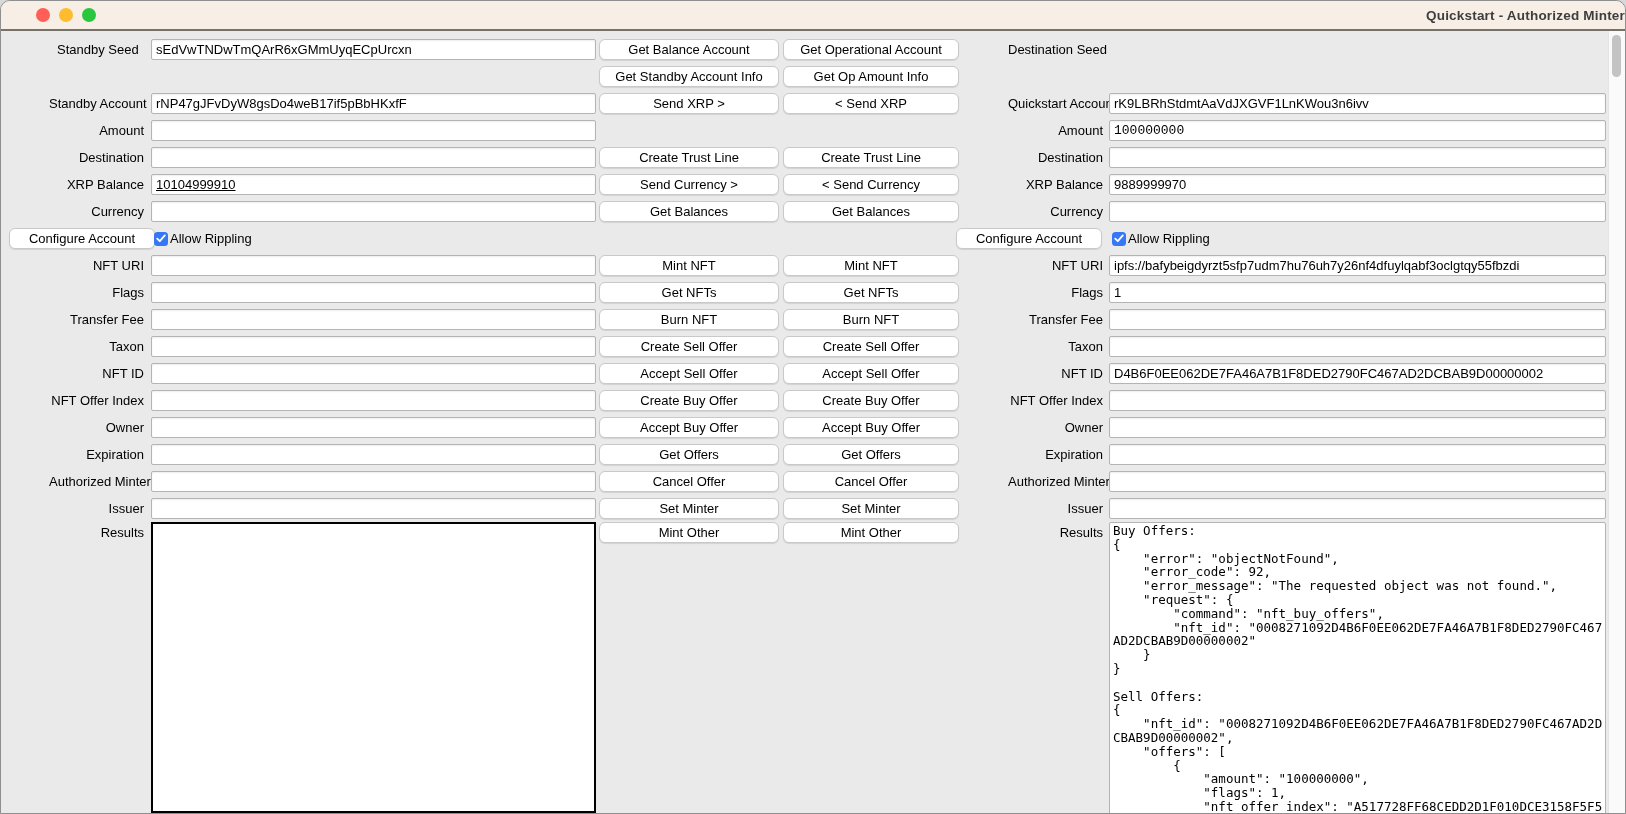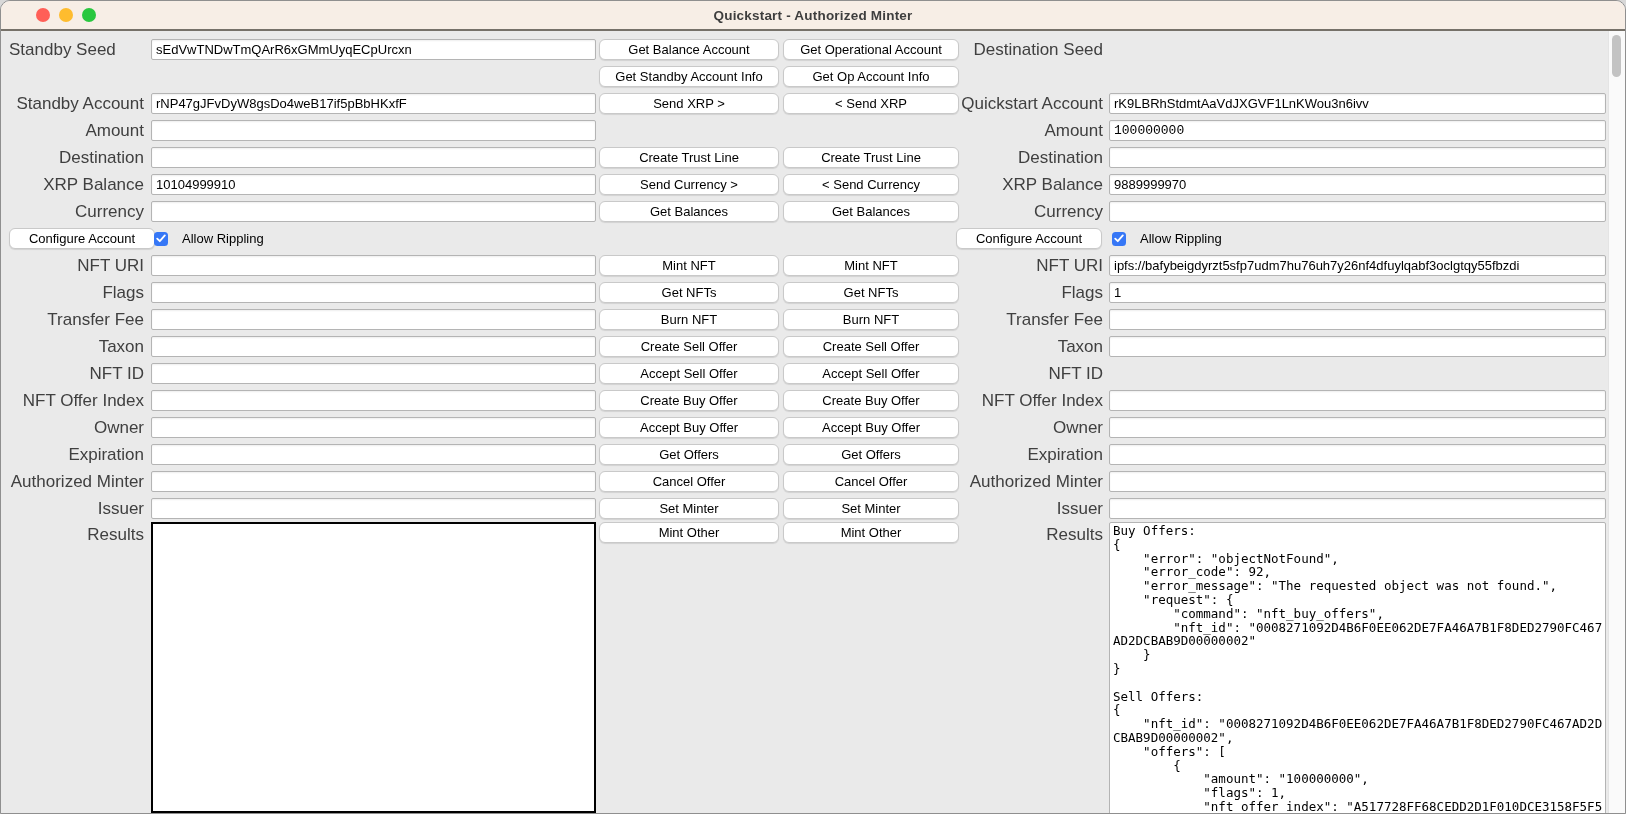--- a/index.html
+++ b/index.html
@@ -4,21 +4,21 @@
 <style>
   html,body{margin:0;padding:0;background:#d8d8d8;}
   .window{
     position:relative;width:1626px;height:814px;box-sizing:border-box;
     border:1px solid #8f8f8f;border-radius:10px 10px 0 0;overflow:hidden;
     background:#eaeaea;font-family:"Liberation Sans",sans-serif;
   }
   
   .titlebar{
     height:28px;background:#f7eee6;border-bottom:2px solid #767169;
-    display:flex;align-items:center;justify-content:center;position:relative;
+    display:flex;align-items:center;justify-content:flex-end;position:relative;
   }
   .title{font-size:13.5px;font-weight:bold;color:#3e3e3e;letter-spacing:.2px;}
   .lights{position:absolute;left:35px;top:7px;display:flex;gap:9px;}
   .light{width:14px;height:14px;border-radius:50%;}
   .light.red{background:#ff5f57;}
   .light.yellow{background:#febc2e;}
   .light.green{background:#29c73f;}
   
   .content{position:relative;height:784px;overflow:hidden;}
   .grid{
@@ -26,36 +26,36 @@
     grid-template-columns:146px 4px 445px 3px 180px 4px 176px 1px 146px 3px 497px;
     grid-auto-rows:27px;
     padding-top:5px;align-items:center;
   }
   .lab1{grid-column:1;}
   .in1{grid-column:3;}
   .btn1{grid-column:5;}
   .btn2{grid-column:7;}
   .lab2{grid-column:9;}
   .in2{grid-column:11;}
-  .flbl{font-size:17px;color:#404040;text-align:right;padding-right:3px;white-space:nowrap;display:block;}
+  .flbl{font-size:13px;color:#000000;text-align:right;padding-right:3px;white-space:nowrap;display:block;margin-left:48px;}
   .flbl.leftalign{text-align:left;padding-left:8px;}
   input.tf{
     width:100%;height:21px;box-sizing:border-box;border:1px solid #b4b4b4;border-radius:2px;
     background:#fff;font-family:"Liberation Sans",sans-serif;font-size:13px;color:#000;
     padding:0 4px;box-shadow:inset 0 1px 2px rgba(0,0,0,.07);outline:none;
   }
   button.pill{
     width:100%;height:21px;box-sizing:border-box;border:1px solid #c9c9c9;border-radius:6px;
     background:#fff;font-family:"Liberation Sans",sans-serif;font-size:13px;color:#000;
     box-shadow:0 1px 1px rgba(0,0,0,.10);cursor:default;padding:0;
   }
   
   .cfgbtn-left{width:135px;margin-left:8px;}
   .cfgbtn-right{width:137px;margin-left:5px;float:right;margin-right:4px;}
-  .chkrow{display:flex;align-items:center;gap:14px;padding-left:3px;}
+  .chkrow{display:flex;align-items:center;gap:2px;padding-left:3px;}
   .checkbox{
     width:14px;height:14px;border-radius:3.5px;background:#3677f6;
     display:flex;align-items:center;justify-content:center;flex:0 0 auto;
   }
   .checkbox svg{display:block;}
   .chklbl{font-size:13px;color:#000;}
   
   .topalign{align-self:start;}
   .flbl.topalign{padding-top:3px;}
   textarea.results{
@@ -88,21 +88,21 @@
   <div class="content">
     <div class="grid">
 
       <label class="flbl leftalign lab1" style="grid-row:1">Standby Seed</label>
       <input class="tf in1" style="grid-row: 1;" value="sEdVwTNDwTmQArR6xGMmUyqECpUrcxn">
       <button class="pill btn1" style="grid-row:1">Get Balance Account</button>
       <button class="pill btn2" style="grid-row:1">Get Operational Account</button>
       <label class="flbl lab2" style="grid-row:1">Destination Seed</label>
 
       <button class="pill btn1" style="grid-row:2">Get Standby Account Info</button>
-      <button class="pill btn2" style="grid-row:2">Get Op Account Info</button>
+      <button class="pill btn2" style="grid-row:2">Get Op Amount Info</button>
 
       <label class="flbl lab1" style="grid-row:3">Standby Account</label>
       <input class="tf in1" style="grid-row: 3;" value="rNP47gJFvDyW8gsDo4weB17if5pBbHKxfF">
       <button class="pill btn1" style="grid-row:3">Send XRP &gt;</button>
       <button class="pill btn2" style="grid-row:3">&lt; Send XRP</button>
       <label class="flbl lab2" style="grid-row:3">Quickstart Account</label>
       <input class="tf in2" style="grid-row: 3;" value="rK9LBRhStdmtAaVdJXGVF1LnKWou3n6ivv">
 
       <label class="flbl lab1" style="grid-row:4">Amount</label>
       <input class="tf in1" style="grid-row: 4;" value="">
@@ -110,21 +110,21 @@
       <input class="tf in2" style="grid-row: 4; font-family: Liberation Mono, monospace;" value="100000000">
 
       <label class="flbl lab1" style="grid-row:5">Destination</label>
       <input class="tf in1" style="grid-row: 5;" value="">
       <button class="pill btn1" style="grid-row:5">Create Trust Line</button>
       <button class="pill btn2" style="grid-row:5">Create Trust Line</button>
       <label class="flbl lab2" style="grid-row:5">Destination</label>
       <input class="tf in2" style="grid-row: 5;" value="">
 
       <label class="flbl lab1" style="grid-row:6">XRP Balance</label>
-      <input class="tf in1" style="grid-row: 6;" value="10104999910">
+      <input class="tf in1" style="grid-row: 6; text-decoration: underline;" value="10104999910">
       <button class="pill btn1" style="grid-row:6">Send Currency &gt;</button>
       <button class="pill btn2" style="grid-row:6">&lt; Send Currency</button>
       <label class="flbl lab2" style="grid-row:6">XRP Balance</label>
       <input class="tf in2" style="grid-row: 6;" value="9889999970">
 
       <label class="flbl lab1" style="grid-row:7">Currency</label>
       <input class="tf in1" style="grid-row: 7;" value="">
       <button class="pill btn1" style="grid-row:7">Get Balances</button>
       <button class="pill btn2" style="grid-row:7">Get Balances</button>
       <label class="flbl lab2" style="grid-row:7">Currency</label>
@@ -179,20 +179,21 @@
       <button class="pill btn1" style="grid-row:12">Create Sell Offer</button>
       <button class="pill btn2" style="grid-row:12">Create Sell Offer</button>
       <label class="flbl lab2" style="grid-row:12">Taxon</label>
       <input class="tf in2" style="grid-row: 12;" value="">
 
       <label class="flbl lab1" style="grid-row:13">NFT ID</label>
       <input class="tf in1" style="grid-row: 13;" value="">
       <button class="pill btn1" style="grid-row:13">Accept Sell Offer</button>
       <button class="pill btn2" style="grid-row:13">Accept Sell Offer</button>
       <label class="flbl lab2" style="grid-row:13">NFT ID</label>
+      <input class="tf in2" style="grid-row: 13;" value="D4B6F0EE062DE7FA46A7B1F8DED2790FC467AD2DCBAB9D00000002">
 
       <label class="flbl lab1" style="grid-row:14">NFT Offer Index</label>
       <input class="tf in1" style="grid-row: 14;" value="">
       <button class="pill btn1" style="grid-row:14">Create Buy Offer</button>
       <button class="pill btn2" style="grid-row:14">Create Buy Offer</button>
       <label class="flbl lab2" style="grid-row:14">NFT Offer Index</label>
       <input class="tf in2" style="grid-row: 14;" value="">
 
       <label class="flbl lab1" style="grid-row:15">Owner</label>
       <input class="tf in1" style="grid-row: 15;" value="">

